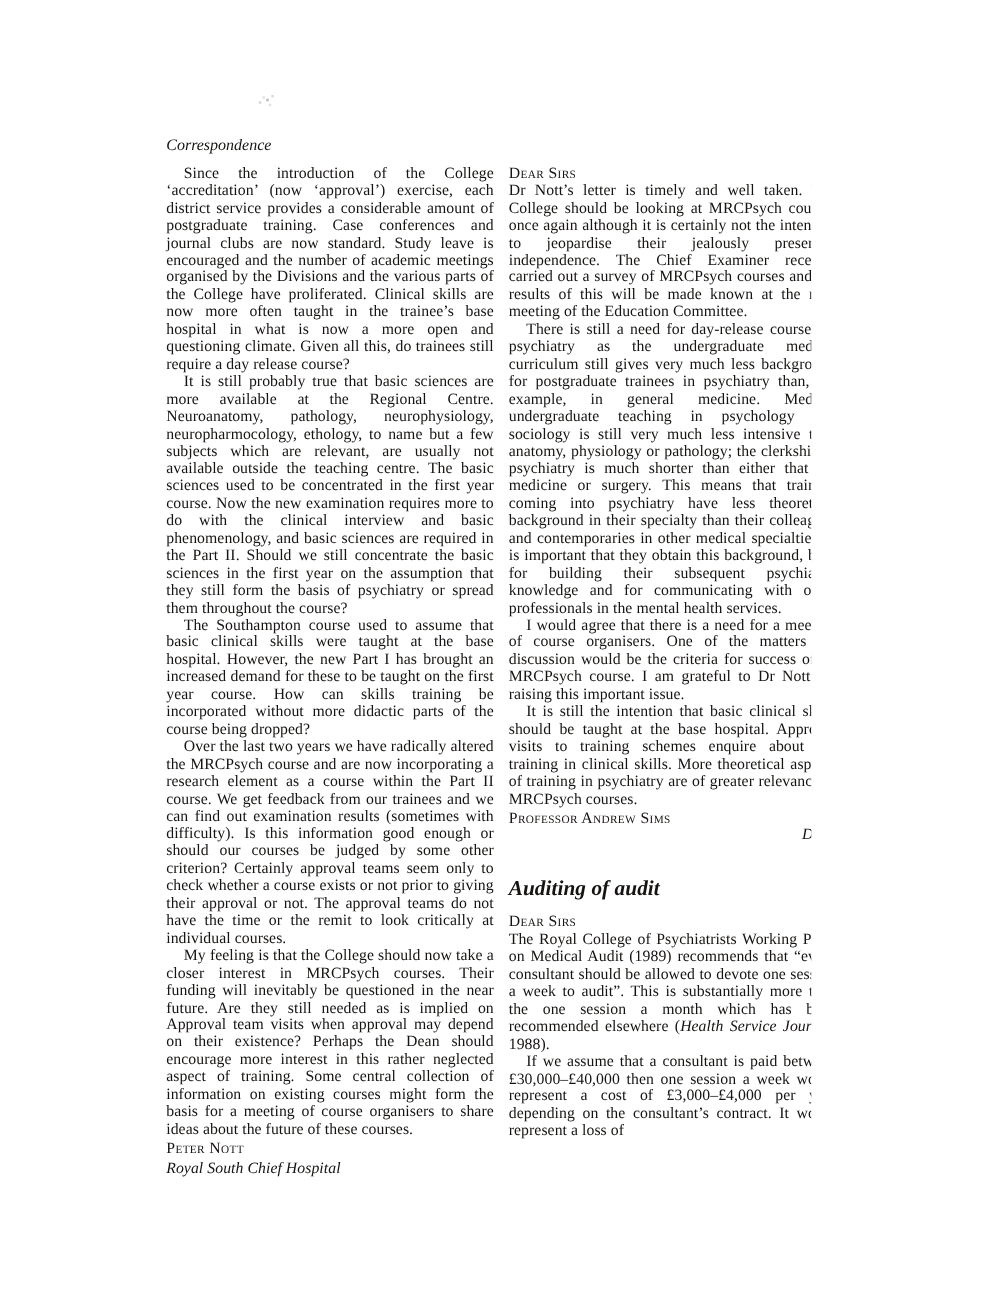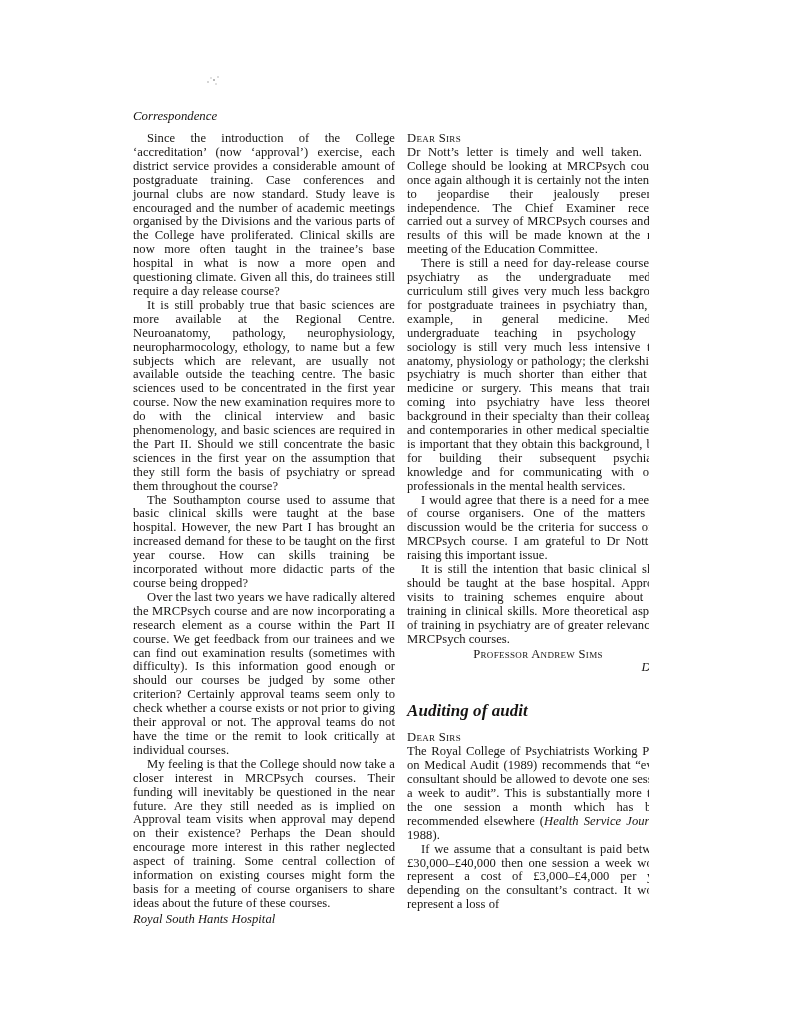--- a/index.html
+++ b/index.html
@@ -41,21 +41,21 @@
   }
   .col p { margin: 0; text-indent: 14px; }
   .col p.noindent { text-indent: 0; }
   .salutation {
     font-variant: small-caps;
     font-variant-caps: small-caps;
     letter-spacing: 0.3px;
     text-align: left;
   }
   .signature {
-    text-align: center;
+    text-align: left;
     font-variant: small-caps;
     font-variant-caps: small-caps;
     letter-spacing: 0.3px;
     margin-top: 1px;
   }
   .signature-role {
     text-align: right;
     font-style: italic;
   }
   .address { font-style: italic; margin-top: 2px; }
@@ -96,22 +96,23 @@
 
     <div class="columns">
 
       <div class="col">
         <div>
           <p>Since the introduction of the College ‘accreditation’ (now ‘approval’) exercise, each district service provides a considerable amount of postgraduate training. Case conferences and journal clubs are now standard. Study leave is encouraged and the number of academic meetings organised by the Divisions and the various parts of the College have proliferated. Clinical skills are now more often taught in the trainee’s base hospital in what is now a more open and questioning climate. Given all this, do trainees still require a day release course?</p>
           <p>It is still probably true that basic sciences are more available at the Regional Centre. Neuroanatomy, pathology, neurophysiology, neuropharmocology, ethology, to name but a few subjects which are relevant, are usually not available outside the teaching centre. The basic sciences used to be concentrated in the first year course. Now the new examination requires more to do with the clinical interview and basic phenomenology, and basic sciences are required in the Part II. Should we still concentrate the basic sciences in the first year on the assumption that they still form the basis of psychiatry or spread them throughout the course?</p>
           <p>The Southampton course used to assume that basic clinical skills were taught at the base hospital. However, the new Part I has brought an increased demand for these to be taught on the first year course. How can skills training be incorporated without more didactic parts of the course being dropped?</p>
           <p>Over the last two years we have radically altered the MRCPsych course and are now incorporating a research element as a course within the Part II course. We get feedback from our trainees and we can find out examination results (sometimes with difficulty). Is this information good enough or should our courses be judged by some other criterion? Certainly approval teams seem only to check whether a course exists or not prior to giving their approval or not. The approval teams do not have the time or the remit to look critically at individual courses.</p>
           <p>My feeling is that the College should now take a closer interest in MRCPsych courses. Their funding will inevitably be questioned in the near future. Are they still needed as is implied on Approval team visits when approval may depend on their existence? Perhaps the Dean should encourage more interest in this rather neglected aspect of training. Some central collection of information on existing courses might form the basis for a meeting of course organisers to share ideas about the future of these courses.</p>
+          <div class="signature">Peter Nott</div>
           <div class="address">
-            <div class="address-line">Royal South Hants Hospital</div>
+            <div class="address-line">Royal South Chief Hospital</div>
           </div>
         </div>
       </div>
 
       <div class="col">
 
         <div class="sims-letter">
           <div class="salutation">Dear Sirs</div>
           <p class="noindent">Dr Nott’s letter is timely and well taken. The College should be looking at MRCPsych courses once again although it is certainly not the intention to jeopardise their jealously preserved independence. The Chief Examiner recently carried out a survey of MRCPsych courses and the results of this will be made known at the next meeting of the Education Committee.</p>
           <p>There is still a need for day-release courses in psychiatry as the undergraduate medical curriculum still gives very much less background for postgraduate trainees in psychiatry than, for example, in general medicine. Medical undergraduate teaching in psychology and sociology is still very much less intensive than anatomy, physiology or pathology; the clerkship in psychiatry is much shorter than either that for medicine or surgery. This means that trainees coming into psychiatry have less theoretical background in their specialty than their colleagues and contemporaries in other medical specialties; it is important that they obtain this background, both for building their subsequent psychiatric knowledge and for communicating with other professionals in the mental health services.</p>

